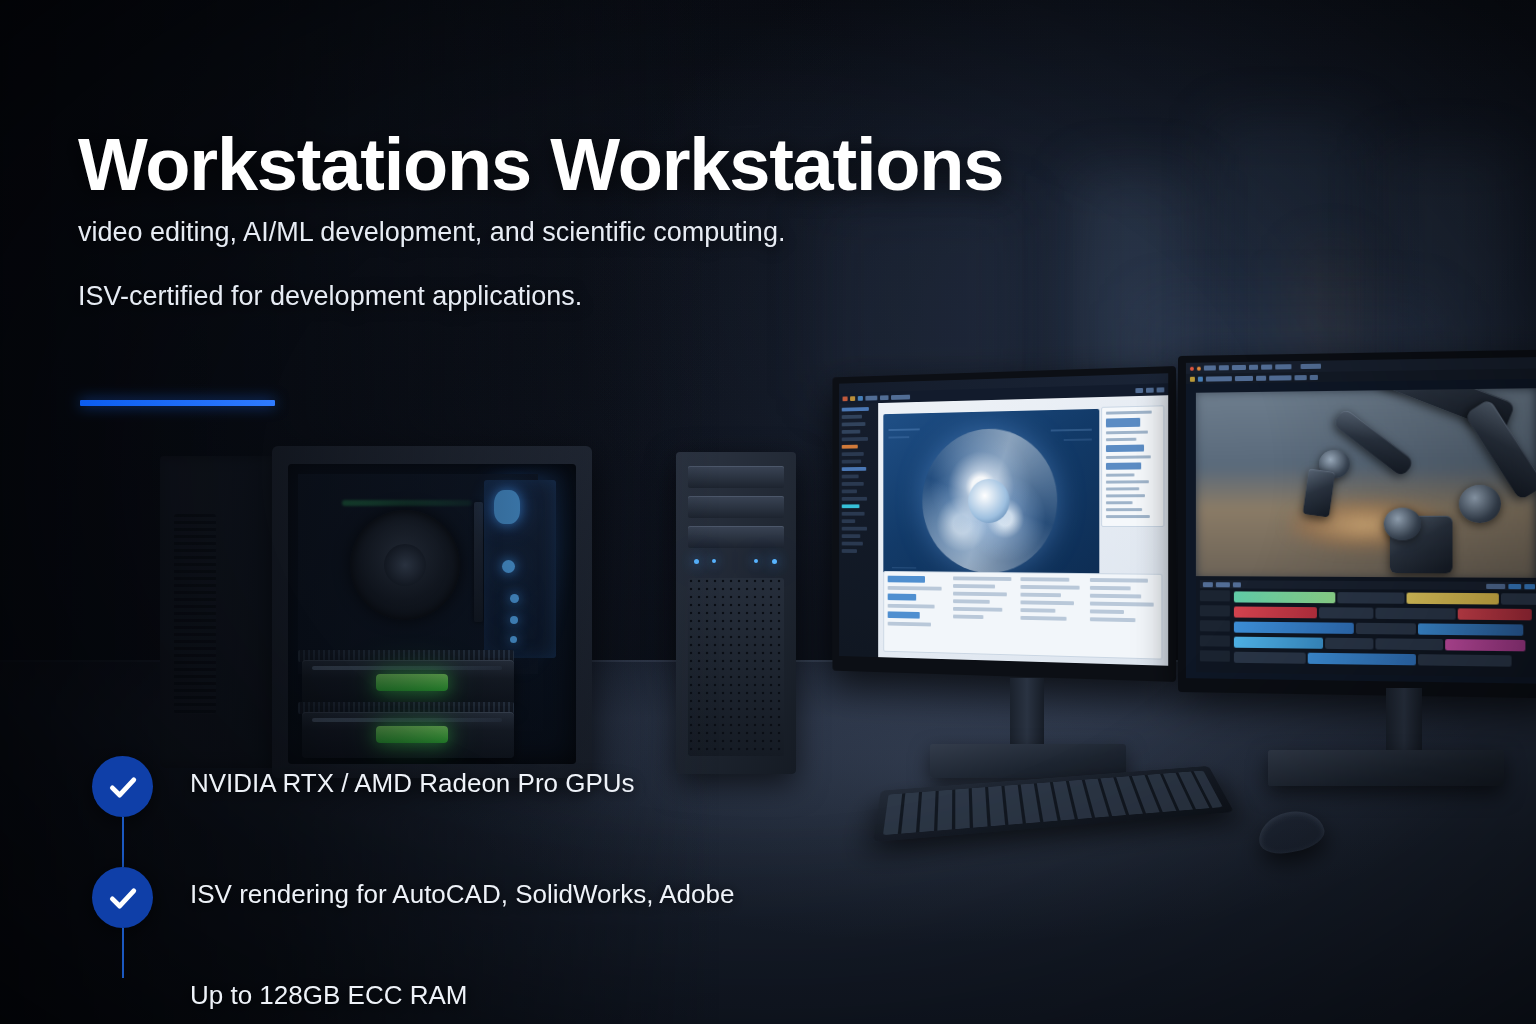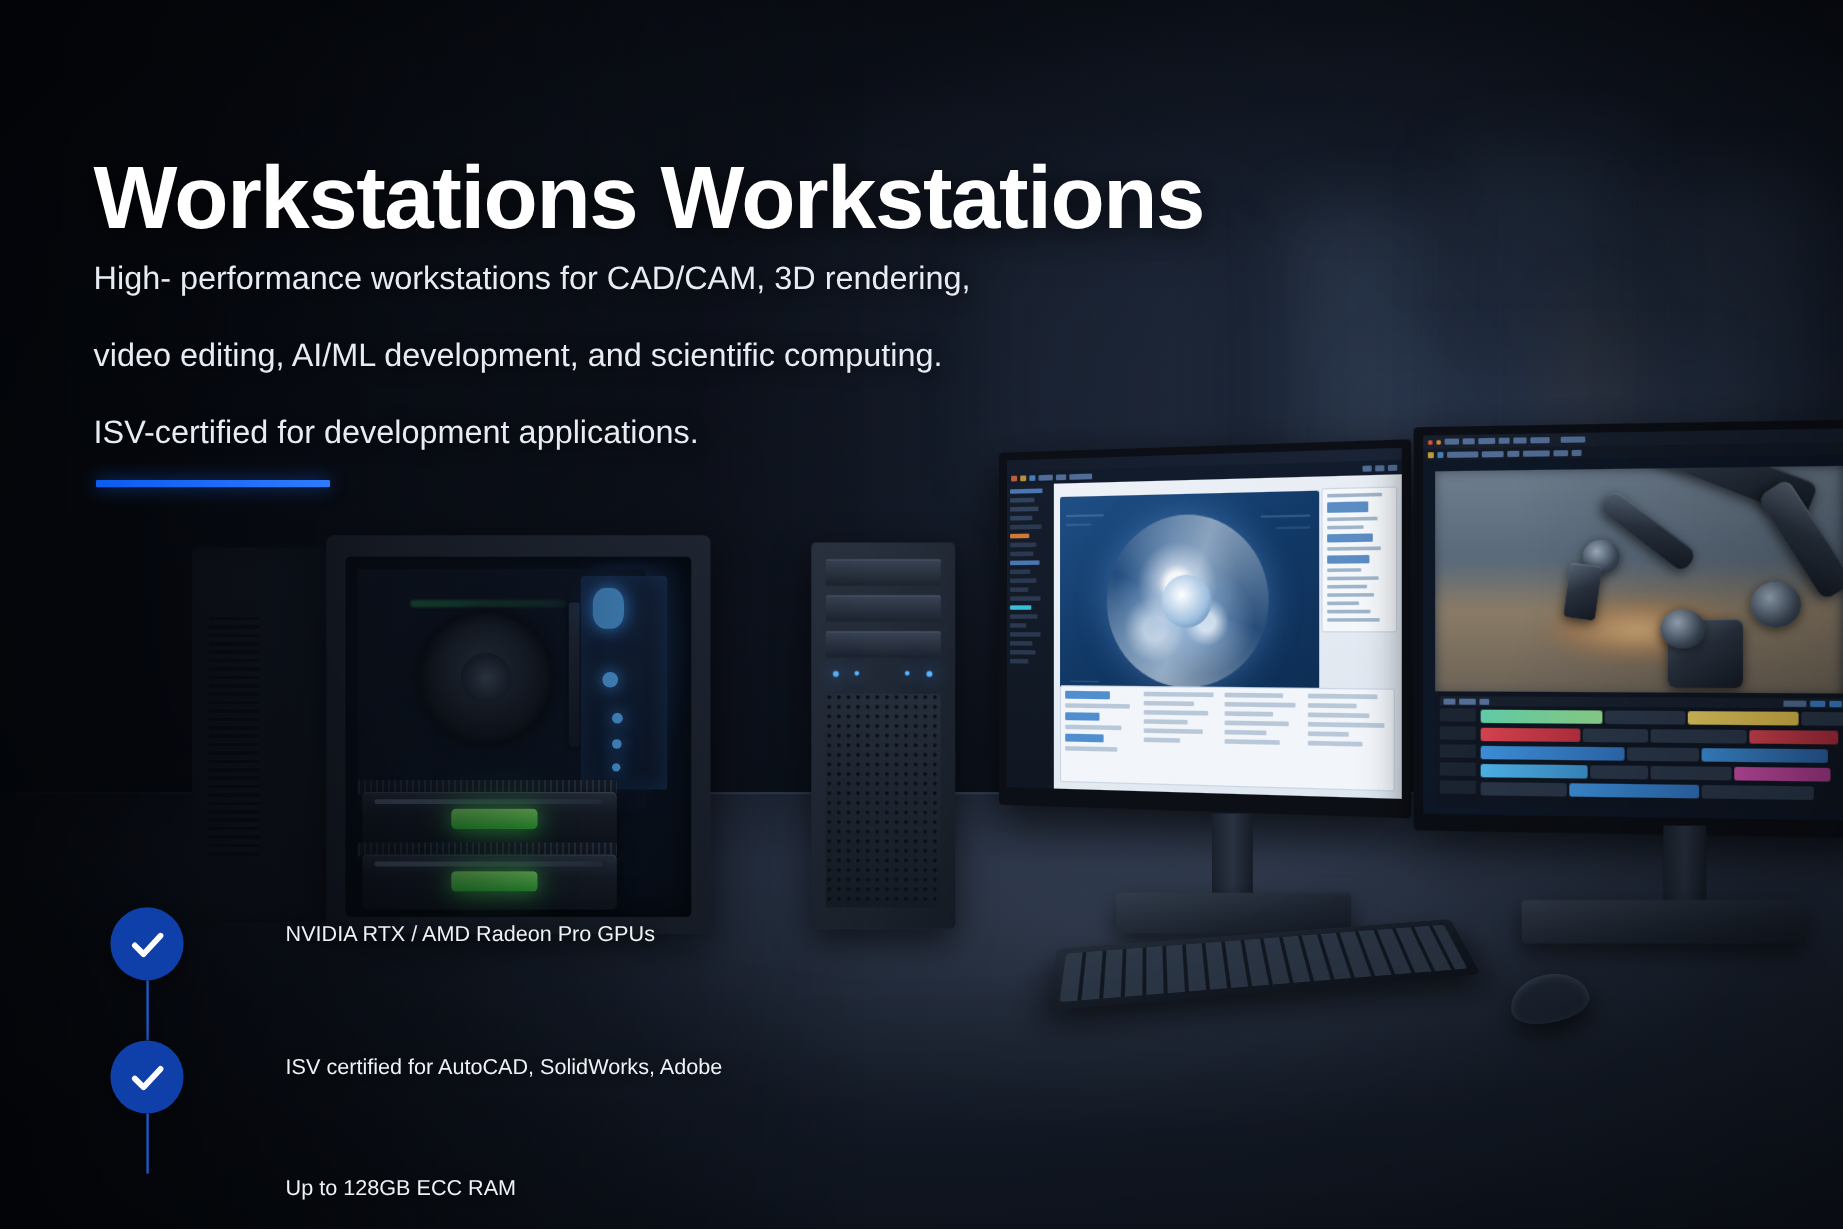--- a/index.html
+++ b/index.html
@@ -199,22 +199,22 @@
     background:linear-gradient(90deg,#0b5cf0,#2f7bff);
     box-shadow:0 0 14px rgba(30,110,255,.55);}
 
   .features{position:absolute;left:92px;top:756px;}
   .feat{position:relative;height:111px;}
   .feat-circle{position:absolute;left:0;top:0;width:61px;height:61px;border-radius:50%;
     background:#0f3fa8;display:flex;align-items:center;justify-content:center;
     box-shadow:0 4px 18px rgba(0,0,0,.5);}
   .feat-circle svg{width:34px;height:34px;}
   .feat-line{position:absolute;left:30px;top:61px;width:2px;height:50px;background:#1d5fd0;opacity:.92;}
-  .feat-label{position:absolute;left:98px;top:12px;font-size:18px;font-weight:300;color:#eef2f8;
-    white-space:nowrap;text-shadow:0 2px 12px rgba(0,0,0,.85);margin-left:48px;}
+  .feat-label{position:absolute;left:98px;top:12px;font-size:26px;font-weight:300;color:#eef2f8;
+    white-space:nowrap;text-shadow:0 2px 12px rgba(0,0,0,.85);}
   .feat-label.nocircle{top:2px;}
 </style>
 </head>
 <body>
 
 <div class="stage">
 
   <div class="bg-base"></div>
   <div class="bg-noise"></div>
   <div class="blur-shape bs1"></div>
@@ -478,21 +478,20 @@
     <div class="keys"></div>
   </div>
   <div class="mouse"></div>
 
   <div class="left-dark"></div>
   <div class="vignette"></div>
 
   <h1 class="title">Workstations Workstations</h1>
 
   <div class="subtitle">
-    <div>High- performance workstations for CAD/CAM, 3D rendering,</div>
     <div>video editing, AI/ML development, and scientific computing.</div>
     <div>ISV-certified for development applications.</div>
   </div>
 
   <div class="accent-bar"></div>
 
   <div class="features">
 
     <div class="feat">
       <div class="feat-circle">
@@ -504,21 +503,21 @@
       <div class="feat-label">NVIDIA RTX / AMD Radeon Pro GPUs</div>
     </div>
 
     <div class="feat">
       <div class="feat-circle">
         <svg viewBox="0 0 24 24">
           <path d="M4.5 12.6 L9.6 17.7 L19.6 6.9" fill="none" stroke="#ffffff" stroke-width="3.4" stroke-linecap="round" stroke-linejoin="round"></path>
         </svg>
       </div>
       <div class="feat-line"></div>
-      <div class="feat-label">ISV certified for AutoCAD, SolidWorks, Adobe</div>
+      <div class="feat-label">ISV rendering for AutoCAD, SolidWorks, Adobe</div>
     </div>
 
     <div class="feat">
       <div class="feat-label nocircle">Up to 128GB ECC RAM</div>
     </div>
 
   </div>
 
 </div>
 

